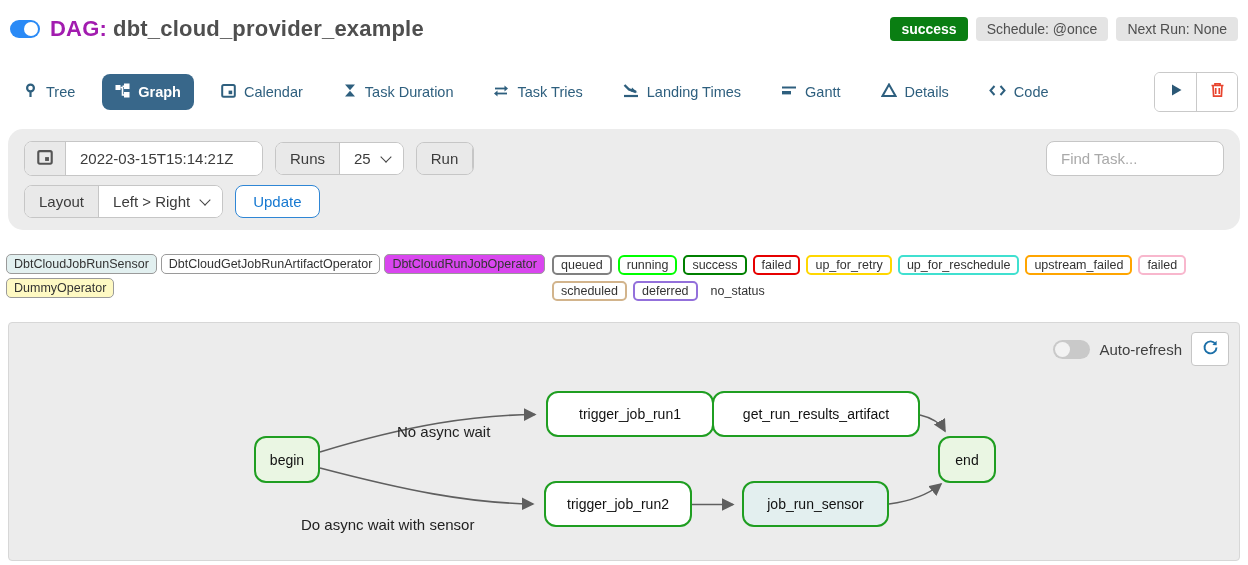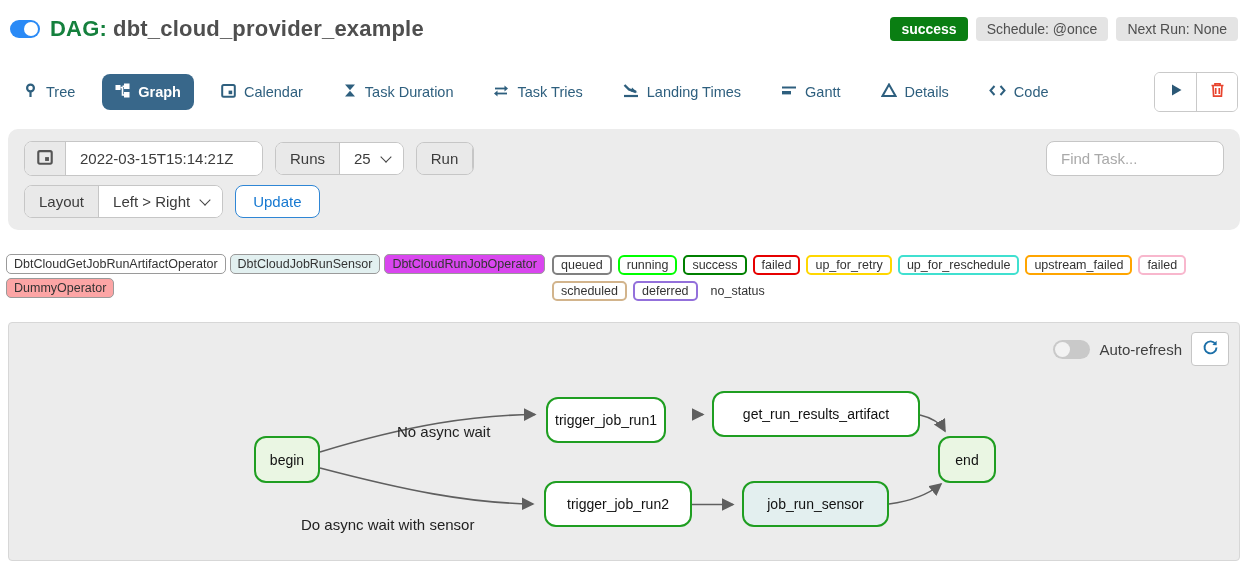--- a/index.html
+++ b/index.html
@@ -12,21 +12,21 @@
   .hdr { display: flex; align-items: center; padding: 16px 10px 0 10px; }
   .toggle {
     width: 30px; height: 18px; border-radius: 9px; background: #2a8af6;
     position: relative; margin-right: 10px; flex: 0 0 auto; cursor: pointer;
   }
   .toggle .knob {
     position: absolute; right: 2px; top: 2px; width: 14px; height: 14px;
     border-radius: 50%; background: #fff;
   }
   .dag-title { font-size: 22px; font-weight: bold; color: #4f4f4f; letter-spacing: .2px; }
-  .dag-title .pfx { color: #15803d; margin-right: 6px; }
+  .dag-title .pfx { color: #a21caf; margin-right: 6px; }
   .hdr-badges { margin-left: auto; display: flex; gap: 8px; align-items: center; }
   .badge { padding: 4px 11px; border-radius: 4px; font-size: 14px; background: #e4e4e4; color: #4f4f4f; }
   .badge.green { background: #0a7e12; color: #fff; font-weight: bold; }
   
   .tabs { display: flex; align-items: center; margin: 30px 10px 0 10px; height: 40px; }
   .tab {
     display: flex; align-items: center; gap: 8px; color: #2e5f7e;
     font-size: 14.5px; padding: 9px 13px; border-radius: 8px; cursor: pointer; white-space: nowrap;
   }
   .tab svg { stroke: #2e5f7e; fill: none; }
@@ -36,21 +36,21 @@
   .tab.active .fillicon { fill: #fff; stroke: none; }
   .tab-spacer { width: 14px; }
   .btn-group { margin-left: auto; display: flex; border: 1px solid #c9c9c9; border-radius: 6px; overflow: hidden; background: #fff; }
   .btn-group .gbtn {
     width: 41px; height: 38px; display: flex; align-items: center; justify-content: center;
     background: #fff; cursor: pointer;
   }
   .btn-group .gbtn + .gbtn { border-left: 1px solid #c9c9c9; }
   
   .filterbar {
-    margin: 17px 8px 0 8px; background: #ececec; border-radius: 10px;
+    margin: 17px 8px 0 8px; background: #ececec; border-radius: 15px;
     padding: 12px 16px; display: flex; flex-direction: column; gap: 9px;
   }
   .frow { display: flex; align-items: center; gap: 12px; }
   .igroup { display: inline-flex; align-items: stretch; border: 1px solid #c6c6c6; border-radius: 8px; overflow: hidden; background: #fff; }
   .seg { display: flex; align-items: center; padding: 7px 14px; font-size: 15px; color: #3c3c3c; background: #fff; }
   .seg.lbl { background: #e9e9e9; border-right: 1px solid #c6c6c6; }
   .seg.icon-seg { background: #e9e9e9; border-right: 1px solid #c6c6c6; padding: 7px 12px; }
   .seg.sel { position: relative; padding-right: 32px; cursor: pointer; }
   .seg.sel::after {
     content: ""; position: absolute; right: 13px; top: 45%;
@@ -94,21 +94,21 @@
     width: 38px; height: 34px; background: #fff; border: 1px solid #c6c6c6; border-radius: 4px;
     display: flex; align-items: center; justify-content: center; cursor: pointer;
   }
   .edges { position: absolute; inset: 0; }
   .gnode {
     position: absolute; display: flex; align-items: center; justify-content: center;
     border: 2.5px solid #1f9e21; border-radius: 12px; background: #fff;
     font-size: 14px; color: #111; cursor: pointer; white-space: nowrap;
   }
   #node-begin { left: 245px; top: 113px; width: 66px; height: 47px; }
-  #node-tjr1  { left: 537px; top: 68px;  width: 120px; height: 46px; margin-top: 6px; }
+  #node-tjr1  { left: 537px; top: 68px;  width: 168px; height: 46px; }
   #node-grra  { left: 703px; top: 68px;  width: 208px; height: 46px; }
   #node-tjr2  { left: 535px; top: 158px; width: 148px; height: 46px; }
   #node-jrs   { left: 733px; top: 158px; width: 147px; height: 46px; }
   #node-end   { left: 929px; top: 113px; width: 58px;  height: 47px; }
   .elabel { position: absolute; font-size: 15px; color: #222; white-space: nowrap; }
   #elabel-1 { left: 388px; top: 100px; }
   #elabel-2 { left: 292px; top: 193px; }
 </style>
 </head>
 <body>
@@ -246,24 +246,24 @@
     <div class="igroup">
       <div class="seg lbl">Layout</div>
       <div class="seg sel">Left &gt; Right</div>
     </div>
     <button class="update-btn">Update</button>
   </div>
 </div>
 
 <div class="legend">
   <div class="op-legend">
+      <span class="op-chip" style="background: rgb(226, 240, 240);">DbtCloudJobRunSensor</span>
       <span class="op-chip" style="background: rgb(255, 255, 255);">DbtCloudGetJobRunArtifactOperator</span>
-      <span class="op-chip" style="background: rgb(226, 240, 240);">DbtCloudJobRunSensor</span>
       <span class="op-chip" style="background: #d946ef;">DbtCloudRunJobOperator</span>
-      <span class="op-chip" style="background: #fca5a5;">DummyOperator</span>
+      <span class="op-chip" style="background: #fef9c3;">DummyOperator</span>
     </div>
   <div class="state-legend">
       <span class="state-chip" style="border-color: rgb(128, 128, 128);">queued</span>
       <span class="state-chip" style="border-color: rgb(0, 255, 0); border-radius: 6px;">running</span>
       <span class="state-chip" style="border-color: rgb(0, 128, 0);">success</span>
       <span class="state-chip" style="border-color: rgb(230, 0, 0);">failed</span>
       <span class="state-chip" style="border-color: rgb(255, 215, 0);">up_for_retry</span>
       <span class="state-chip" style="border-color: rgb(64, 224, 208);">up_for_reschedule</span>
       <span class="state-chip" style="border-color: rgb(255, 165, 0);">upstream_failed</span>
       <span class="state-chip" style="border-color: rgb(248, 183, 205);">failed</span>

